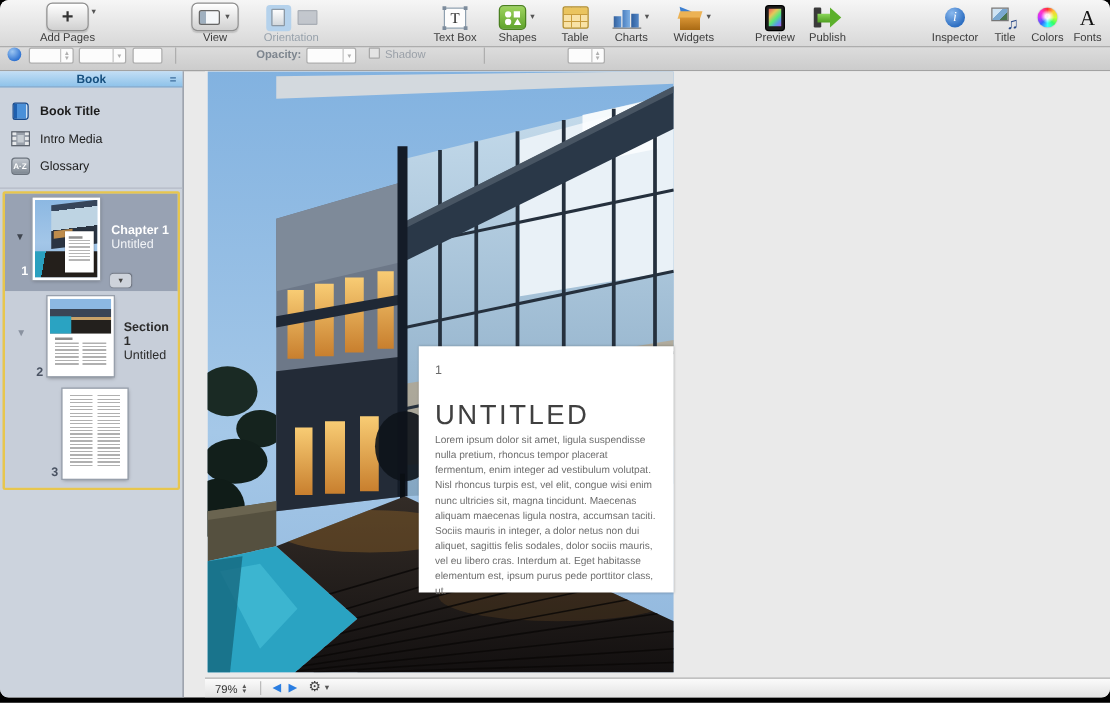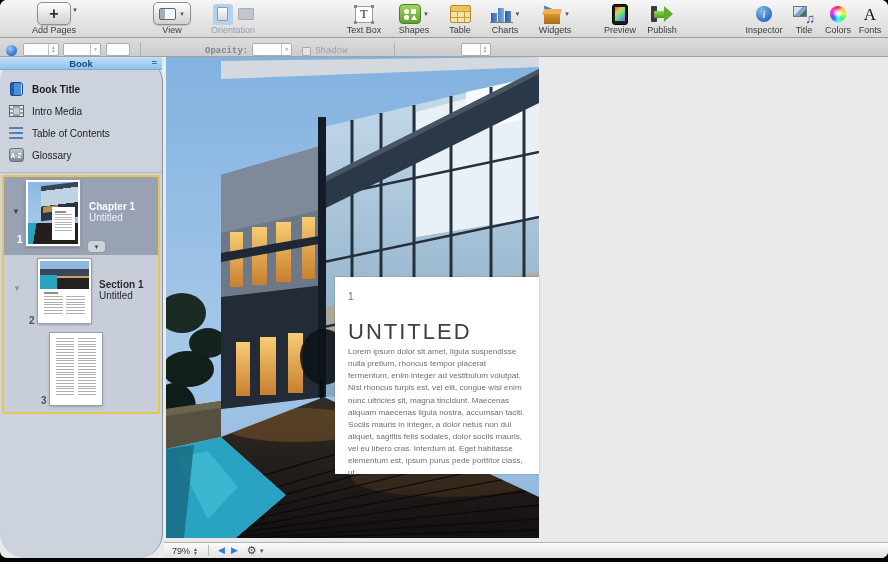--- a/index.html
+++ b/index.html
@@ -60,31 +60,31 @@
   .med .nt{position:absolute;right:0;bottom:-2px;font-size:13px;color:#2a4a88;line-height:13px;}
   .col { width:16px; height:16px; border-radius:50%;
     background:radial-gradient(circle at 50% 45%, rgba(255,255,255,.9) 0 15%, rgba(255,255,255,0) 45%),
       conic-gradient(#f33,#fc3,#cf3,#3f6,#3ff,#36f,#c3f,#f3c,#f33); box-shadow:0 0 1px rgba(0,0,0,.4); }
   .fnt { font-family:"Liberation Serif",serif; font-size:17px; color:#111; line-height:17px; }
   .dd-out { position:absolute; right:-7px; bottom:12px; }
 
   
   .fmtbar { position:absolute; top:38px; left:0; right:0; height:19px;
     background:linear-gradient(#dcdcdc,#cccccc); border-bottom:1px solid #a2a2a2;
-    display:flex; align-items:flex-end; padding:0 6px;font-family:Liberation Mono, monospace; }
+    display:flex; align-items:flex-start; padding:0 6px; }
   .sphere { width:11px; height:11px; border-radius:50%; background:radial-gradient(circle at 35% 30%, #9cc6f2, #2a6fd0 75%); margin-right:6px; }
   .field { height:13px; background:#fcfcfc; border:1px solid #adadad; border-radius:2px; display:flex; align-items:center; justify-content:flex-end; }
   .field .arr { width:10px; align-self:stretch; border-left:1px solid #c4c4c4; display:flex; flex-direction:column; align-items:center; justify-content:center; color:#b0b0b0; font-size:5px; line-height:4px; }
   .vsep { width:1px; height:13px; background:#aeaeae; margin:0 8px; }
   .fmt-lb { font-size:9px; font-weight:bold; color:#7d858e; margin-right:4px; }
   .cbx { width:9px; height:9px; border:1px solid #a8a8a8; background:#e4e4e4; border-radius:1px; margin:0 4px 0 10px; }
 
   
-  .sidebar { position:absolute; top:57px; left:0; width:163px; bottom:0;
-    background:#ccd3dd; border-right:1px solid #8d939d;border-radius:25px; }
+  .sidebar { position:absolute; top:57px; left:0; width:147px; bottom:0;
+    background:#ccd3dd; border-right:1px solid #8d939d; }
   .sb-head { height:13px; background:linear-gradient(#c3def5,#8fc3ea); border-bottom:1px solid #7aa8cf;
     display:flex; align-items:center; justify-content:center; position:relative; }
   .sb-head .t { font-size:9.5px; font-weight:bold; color:#17507f; }
   .sb-head .m { position:absolute; right:5px; font-size:9px; font-weight:bold; color:#3f6f9f; line-height:9px; }
   .sb-items { padding-top:8px; }
   .sb-item { height:22px; display:flex; align-items:center; padding-left:8px; }
   .sb-item .lb { font-size:10px; color:#1c1c1c; margin-left:8px; }
   .sb-item .lb.b { font-weight:bold; }
   .ico16 { width:16px; height:16px; display:flex; align-items:center; justify-content:center; }
   .i-book { width:13px; height:14px; border-radius:2px 3px 3px 2px; border:1px solid #16498c;
@@ -344,26 +344,20 @@
           </span>
         <span class="lb b">Book Title</span>
       </div>
       <div class="sb-item">
         <span class="ico16">
             <span class="i-film">
               <i></i>
             </span>
           </span>
         <span class="lb">Intro Media</span>
-      </div>
-      <div class="sb-item">
-        <span class="ico16">
-            <span class="i-toc"></span>
-          </span>
-        <span class="lb">Table of Contents</span>
       </div>
       <div class="sb-item">
         <span class="ico16">
             <span class="i-gls">A·Z</span>
           </span>
         <span class="lb">Glossary</span>
       </div>
     </div>
 
     <div class="sb-div"></div>

